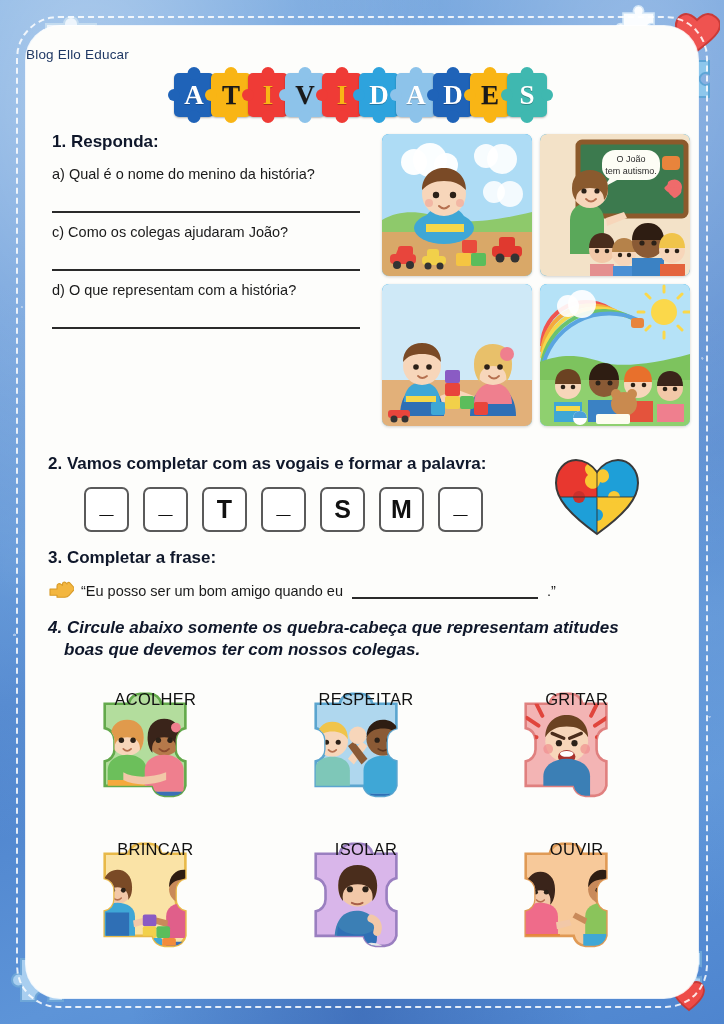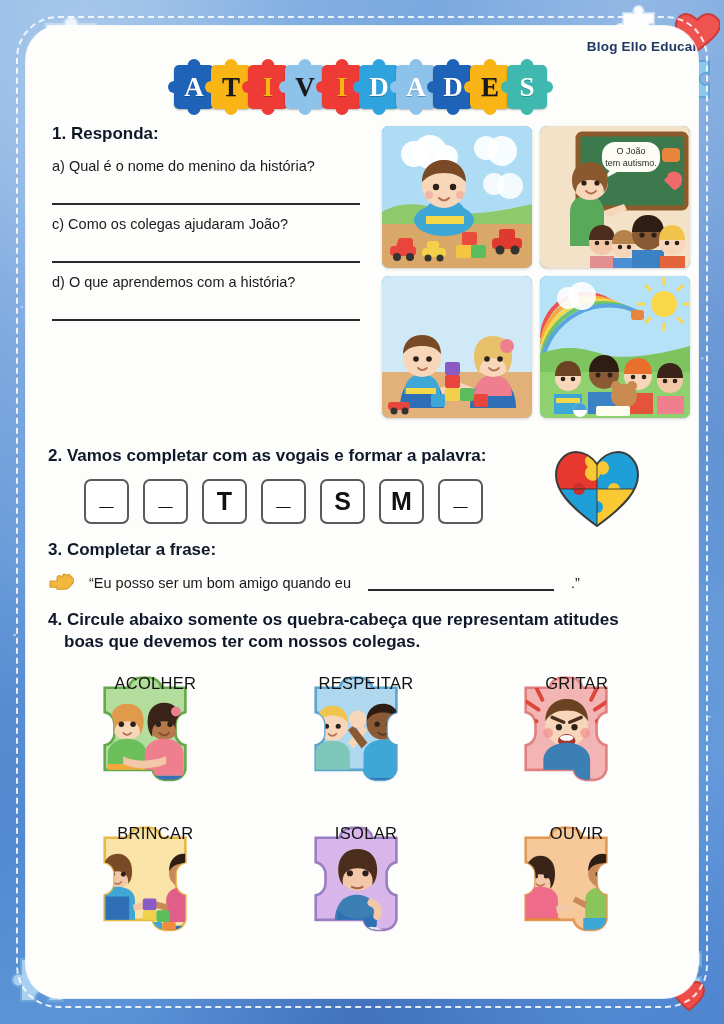--- a/index.html
+++ b/index.html
@@ -61,26 +61,26 @@
     border: 2px dashed rgba(255,255,255,.85);
     border-radius: 42px;
     pointer-events: none;
   }
 
   
   .deco { position: absolute; pointer-events: none; }
 
   
   .blog-title {
-    text-align: right;
+    text-align: left;
     font-size: 13.5px;
-    font-weight: bold;
+    font-weight: normal;
     color: #1f3864;
     letter-spacing: .2px;
-    padding-top: 13px;
+    padding-top: 21px;
   }
 
   
   .puzzle-word {
     display: flex;
     justify-content: center;
     align-items: center;
     margin-top: 6px;
     height: 54px;
   }
@@ -153,32 +153,32 @@
     display: flex; align-items: center; justify-content: center;
     font-size: 25px; font-weight: bold; color: #111;
     font-family: "Liberation Sans", sans-serif;
   }
   .lbox.blank { font-size: 25px; padding-bottom: 10px; }
   .heart-puzzle { position: absolute; right: 58px; top: 12px; }
 
   
   .sec3 { padding: 16px 0 0 22px; }
   .phrase-row {
-    display: flex; align-items: center; gap: 15px;
+    display: flex; align-items: center; gap: 7px;
     margin-top: 11px; font-size: 14.5px; color: #1a1a1a;
   }
   .blank-inline {
     display: inline-block; width: 186px;
     border-bottom: 2px solid #2a2a2a; height: 15px;
     margin: 0 2px;
   }
 
   
   .sec4 { padding: 16px 0 0 22px; }
-  .sec4 .sec-head { margin-bottom: 0; line-height: 1.3; padding-right: 12px; }
+  .sec4 .sec-head { margin-bottom: 8px; line-height: 1.3; padding-right: 12px; font-style: italic; }
   .sec4 .sec-head .l2 { padding-left: 16px; display: block; }
 
   .cards {
     display: grid;
     grid-template-columns: repeat(3, 1fr);
     gap: 4px 8px;
     padding: 6px 16px 0 10px;
   }
   .pcard {
     position: relative;
@@ -297,21 +297,21 @@
 
       <div class="q-item">
         <div class="q-text">a) Qual é o nome do menino da história?</div>
         <div class="ans-line"></div>
       </div>
       <div class="q-item">
         <div class="q-text">c) Como os colegas ajudaram João?</div>
         <div class="ans-line"></div>
       </div>
       <div class="q-item">
-        <div class="q-text">d) O que aprendemos com a história?</div>
+        <div class="q-text">d) O que representam com a história?</div>
         <div class="ans-line"></div>
       </div>
     </div>
 
     <div class="img-col">
 
       <div class="thumb">
         <svg viewBox="0 0 150 142" preserveAspectRatio="none">
           <rect width="150" height="142" fill="#aedcf5"></rect>
           <circle cx="32" cy="28" r="13" fill="#fff" opacity=".95"></circle>

